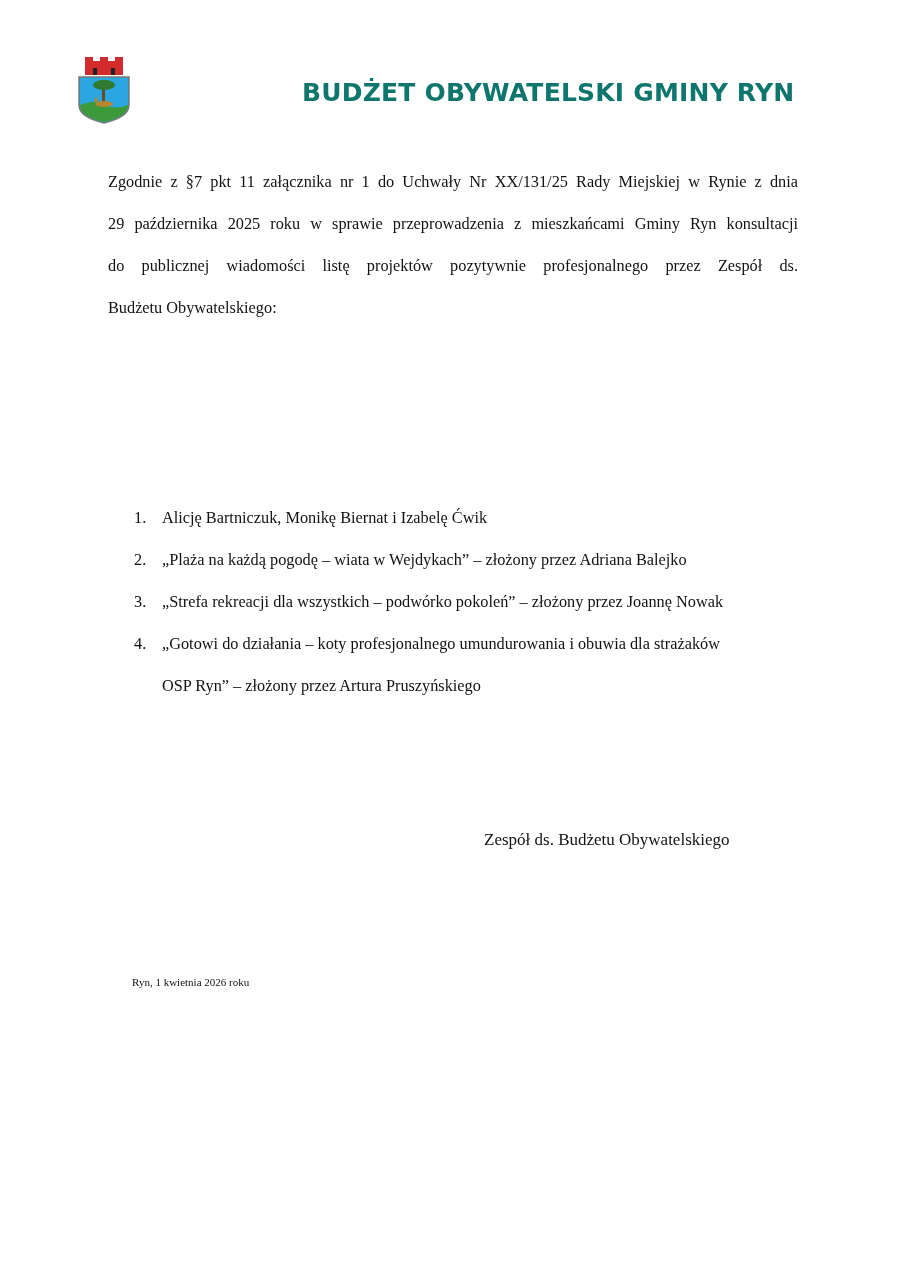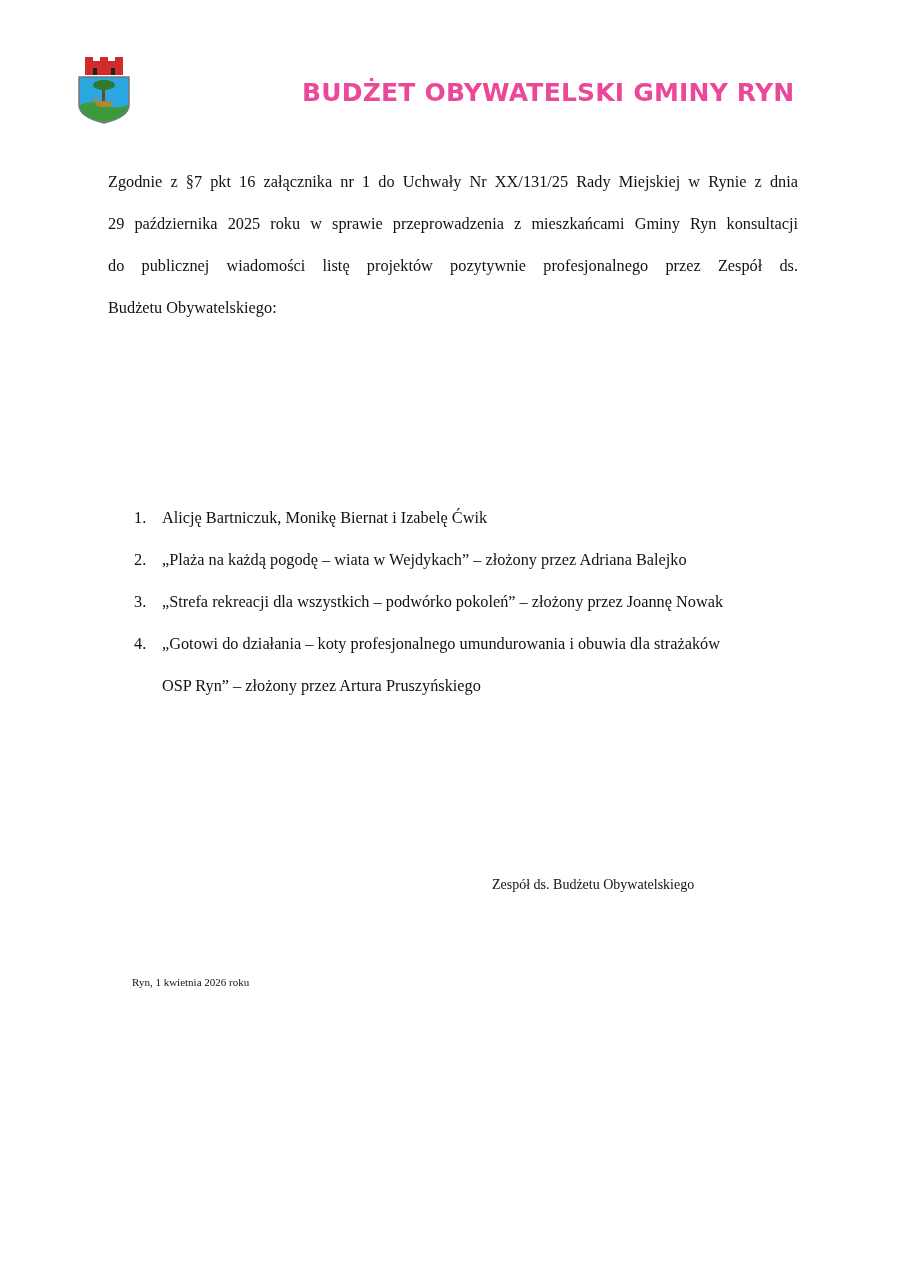--- a/index.html
+++ b/index.html
@@ -1,29 +1,29 @@
 <!DOCTYPE html>
 <html><head>
 <meta charset="utf-8">
 <style>
   html, body { margin:0; padding:0; background:#ffffff; }
   body { width:905px; height:1280px; position:relative; overflow:hidden;
          font-family:"Liberation Serif", serif; color:#111; }
   .logo { position:absolute; left:76px; top:55px; width:56px; height:70px; }
   .header-title { position:absolute; left:302px; top:78px; font-family:"DejaVu Sans", sans-serif;
-         font-weight:bold; font-size:25px; letter-spacing:0.2px; color:#ec4899; white-space:nowrap;
+         font-weight:bold; font-size:25px; letter-spacing:0.2px; color:#0f766e; white-space:nowrap;
          transform:scaleX(1.0); transform-origin:left; }
   .para { position:absolute; left:108px; width:690px; font-size:16.3px; line-height:42px; }
   .para .line { display:block; height:42px; text-align:justify; text-align-last:justify; white-space:nowrap; }
   .para .line.last { text-align-last:left; }
   .list { position:absolute; left:134px; width:664px; font-size:16.3px; }
   .item { position:relative; padding-left:28px; }
   .item .num { position:absolute; left:0; top:0; }
   .item .ln { display:block; height:42px; line-height:42px; white-space:nowrap; }
-  .signature { position:absolute; left:484px; top:869px; font-size:14px; line-height:32px; white-space:nowrap;margin-left:8px; }
+  .signature { position:absolute; left:484px; top:824px; font-size:17px; line-height:32px; white-space:nowrap; }
   .dateline { position:absolute; left:100px; top:966px; font-size:11px; line-height:32px; white-space:nowrap;margin-left:32px; }
 </style>
 </head>
 <body>
 
 <svg class="logo" viewBox="0 0 56 70">
 
   <g>
     <rect x="9" y="6" width="38" height="14" fill="#d22b2b"></rect>
     <rect x="9" y="2" width="8" height="5" fill="#d22b2b"></rect>
@@ -39,21 +39,21 @@
   <rect x="26" y="32" width="3" height="16" fill="#6b4a22"></rect>
   <ellipse cx="28" cy="30" rx="11" ry="5" fill="#2f7a2c"></ellipse>
 
   <ellipse cx="28" cy="49" rx="9" ry="3" fill="#b8862b"></ellipse>
   <path d="M18 47 L20 41 L22 47 Z" fill="#b8862b"></path>
 </svg>
 
 <div class="header-title">BUDŻET OBYWATELSKI GMINY RYN</div>
 
 <div class="para" style="top:161px;">
-  <span class="line">Zgodnie z §7 pkt 16 załącznika nr 1 do Uchwały Nr XX/131/25 Rady Miejskiej w Rynie z dnia</span>
+  <span class="line">Zgodnie z §7 pkt 11 załącznika nr 1 do Uchwały Nr XX/131/25 Rady Miejskiej w Rynie z dnia</span>
   <span class="line">29 października 2025 roku w sprawie przeprowadzenia z mieszkańcami Gminy Ryn konsultacji</span>
   <span class="line">do publicznej wiadomości listę projektów pozytywnie profesjonalnego przez Zespół ds.</span>
   <span class="line last">Budżetu Obywatelskiego:</span>
 </div>
 
 <div class="list" style="top:497px;">
   <div class="item">
     <span class="num" style="line-height: 42px;">1.</span>
     <span class="ln">Alicję Bartniczuk, Monikę Biernat i Izabelę Ćwik</span>
   </div>

